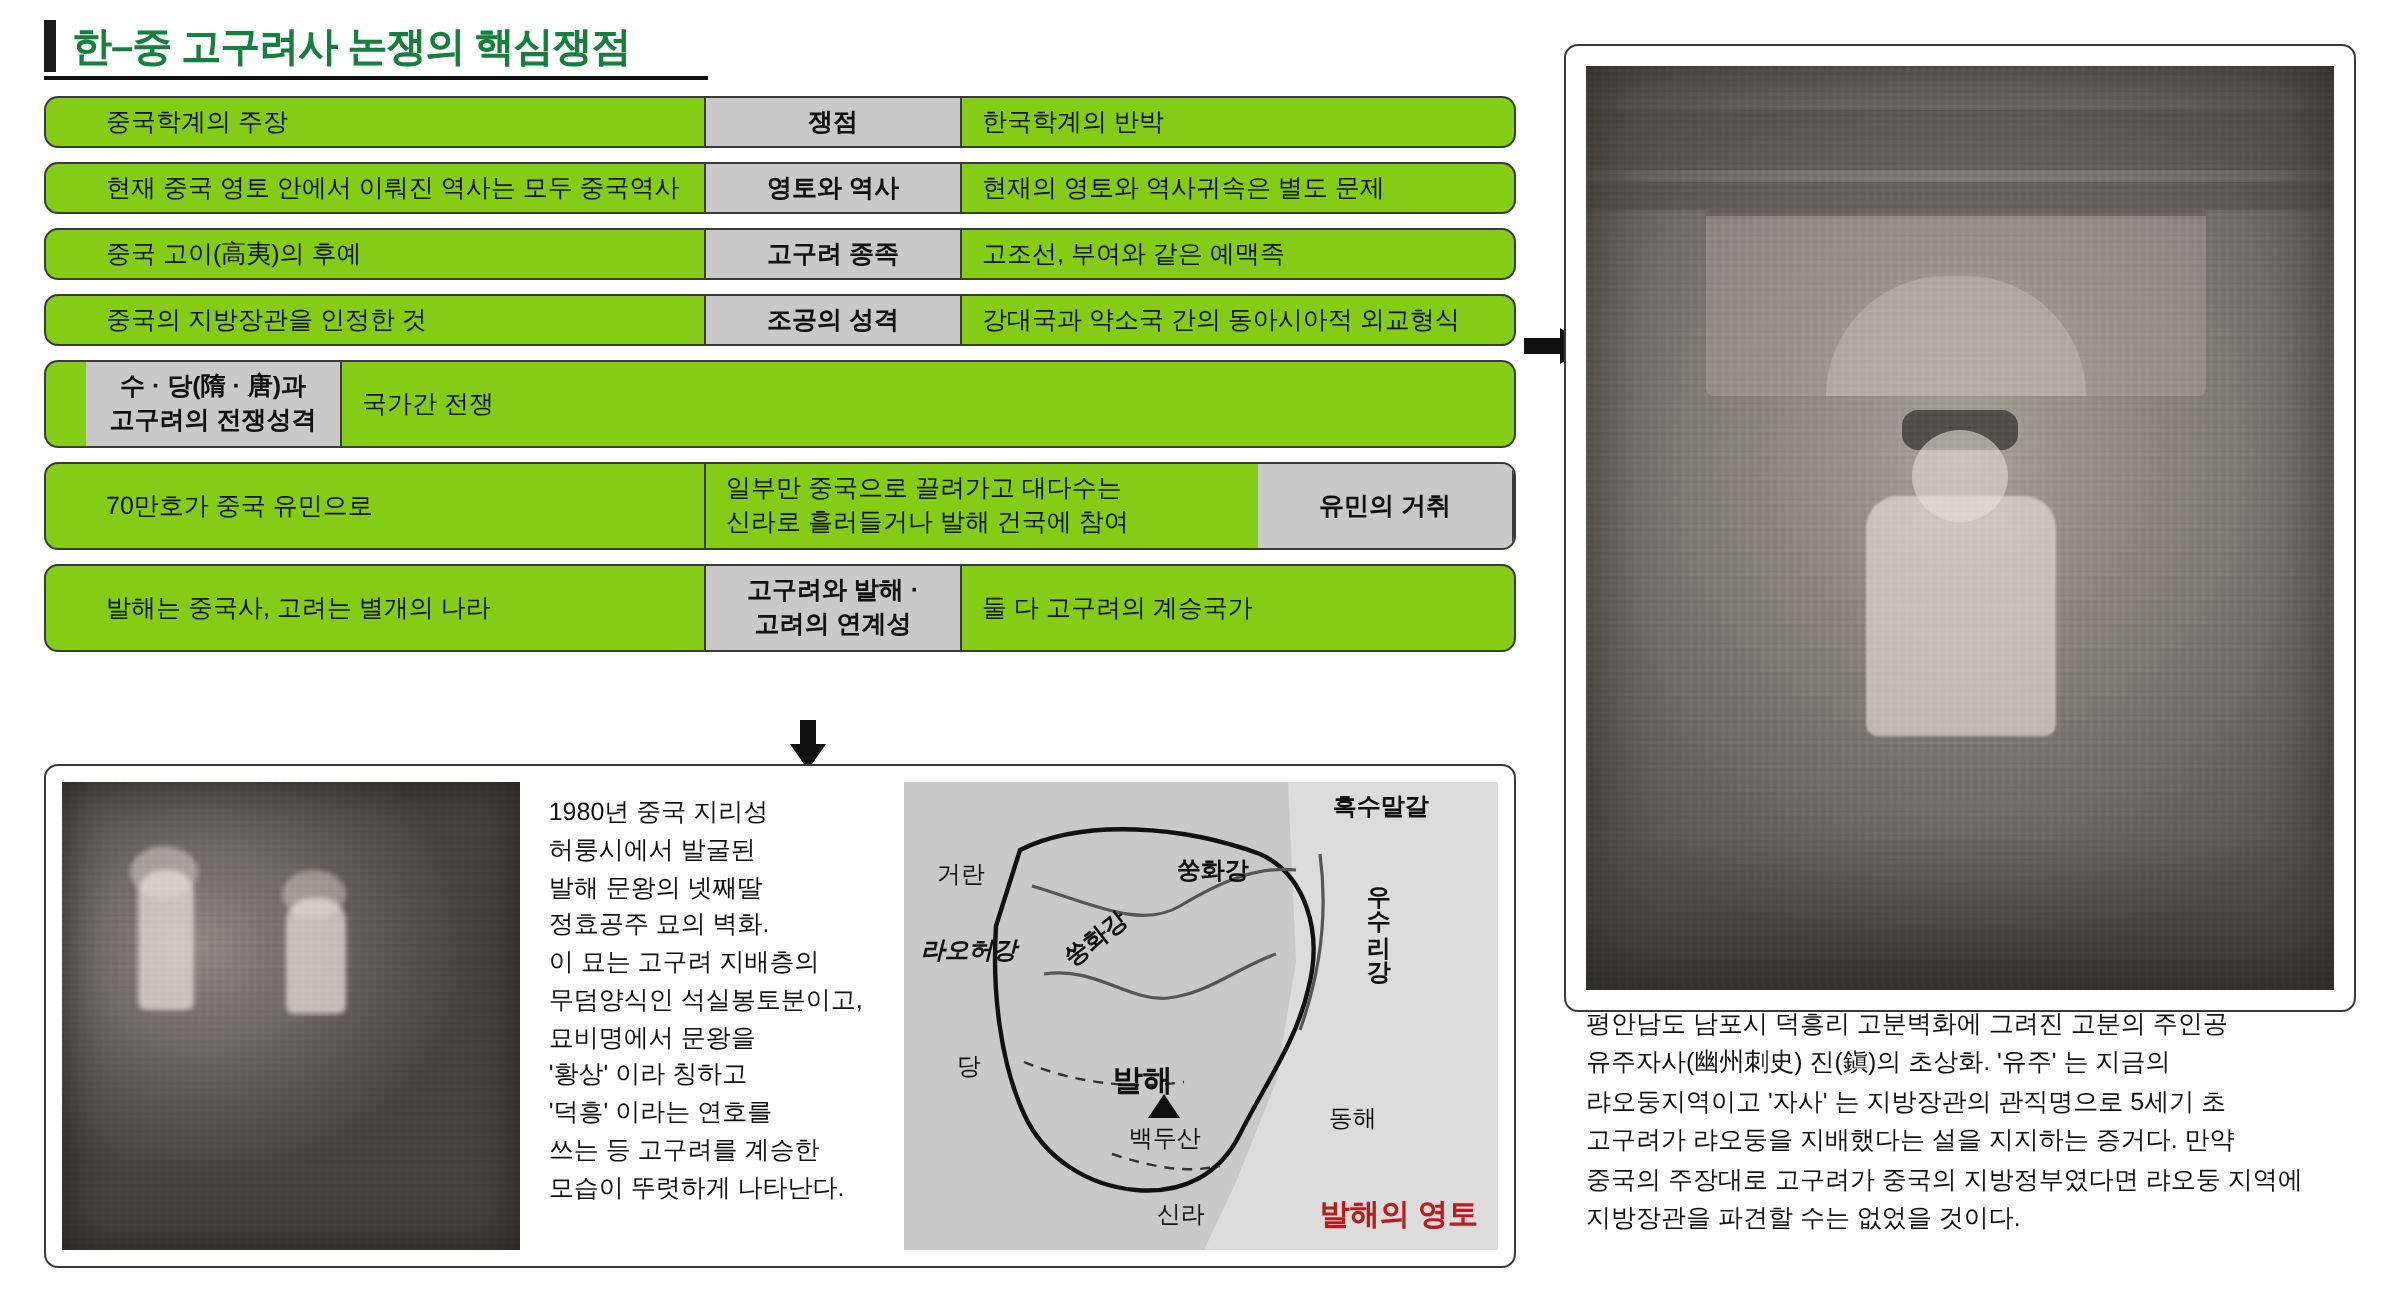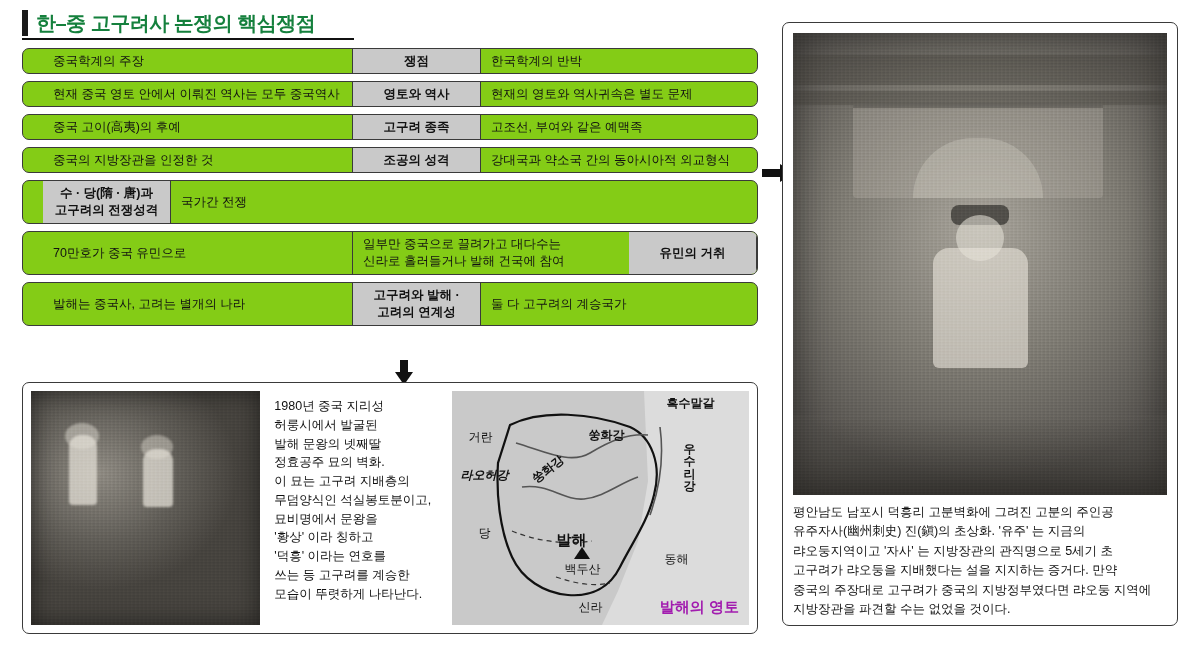--- a/index.html
+++ b/index.html
@@ -213,30 +213,30 @@
     white-space: nowrap;
   }
   .map-label.bold { font-weight: bold; }
   .map-label.ital { font-style: italic; font-weight: bold; }
   .map-title {
     position: absolute;
     right: 10px;
     bottom: 8px;
     font-size: 15px;
     font-weight: bold;
-    color: #a21caf;
+    color: #b91c1c;
   }
 
   
   .right-panel {
     position: absolute;
     left: 782px;
     top: 22px;
     width: 396px;
-    height: 604px;
+    height: 484px;
     border: 1.4px solid #3a3a3a;
     border-radius: 7px;
     background: #fff;
     box-sizing: border-box;
     padding: 10px;
   }
   .photo-tomb {
     width: 374px;
     height: 462px;
     position: relative;

